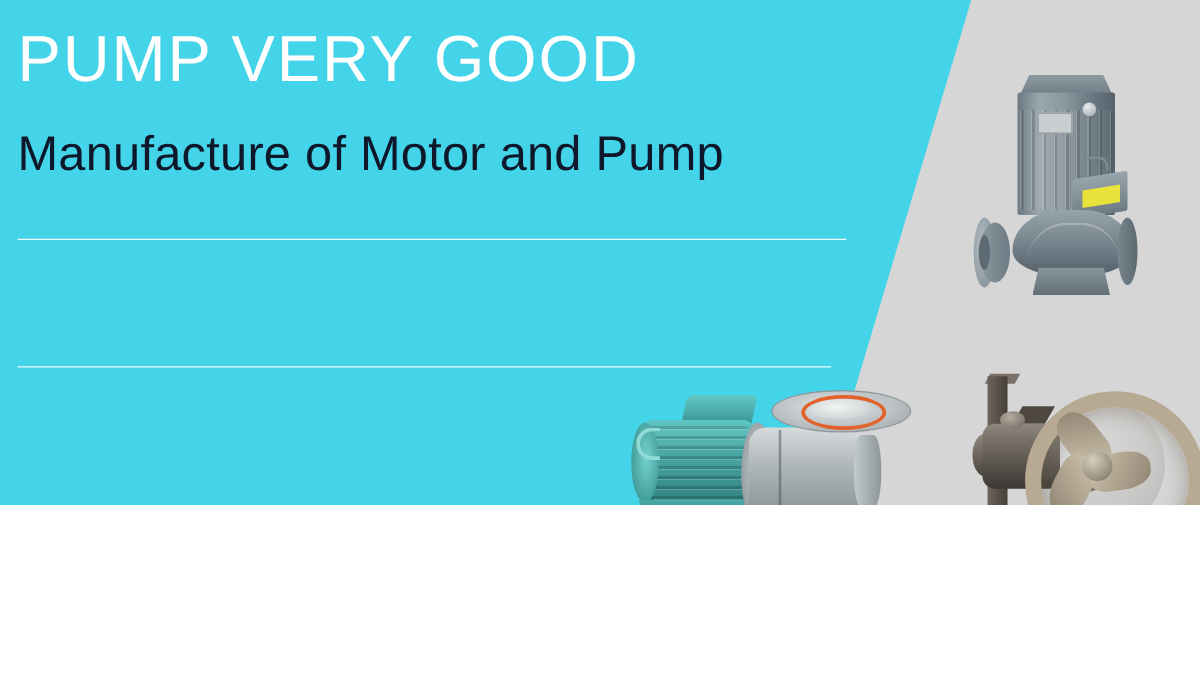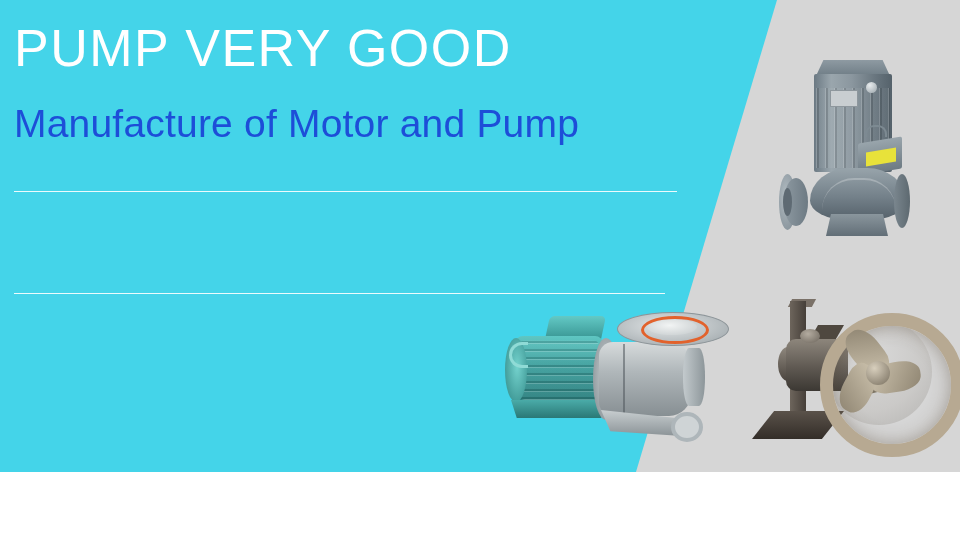--- a/index.html
+++ b/index.html
@@ -7,21 +7,21 @@
     padding: 0;
     background: #ffffff;
   }
   body {
     font-family: "Liberation Sans", sans-serif;
   }
 
   #banner {
     position: relative;
     width: 960px;
-    height: 472px;
+    height: 404px;
     overflow: hidden;
     background: #d6d6d6;
   }
 
   
   .bg-gray {
     position: absolute;
     inset: 0;
     background: #d6d6d6;
   }
@@ -63,21 +63,21 @@
     white-space: nowrap;
   }
   .subhead {
     position: absolute;
     left: 0; top: 104px;
     margin: 0;
     font-size: 39px;
     font-weight: 400;
     letter-spacing: 0.2px;
     line-height: 1;
-    color: #1d4ed8;
+    color: #0f172a;
     white-space: nowrap;
   }
   .rule {
     position: absolute;
     left: 14px;
     height: 1px;
     background: #ffffff;
     opacity: 0.9;
   }
   .rule-top  { top: 191px; width: 663px; }

